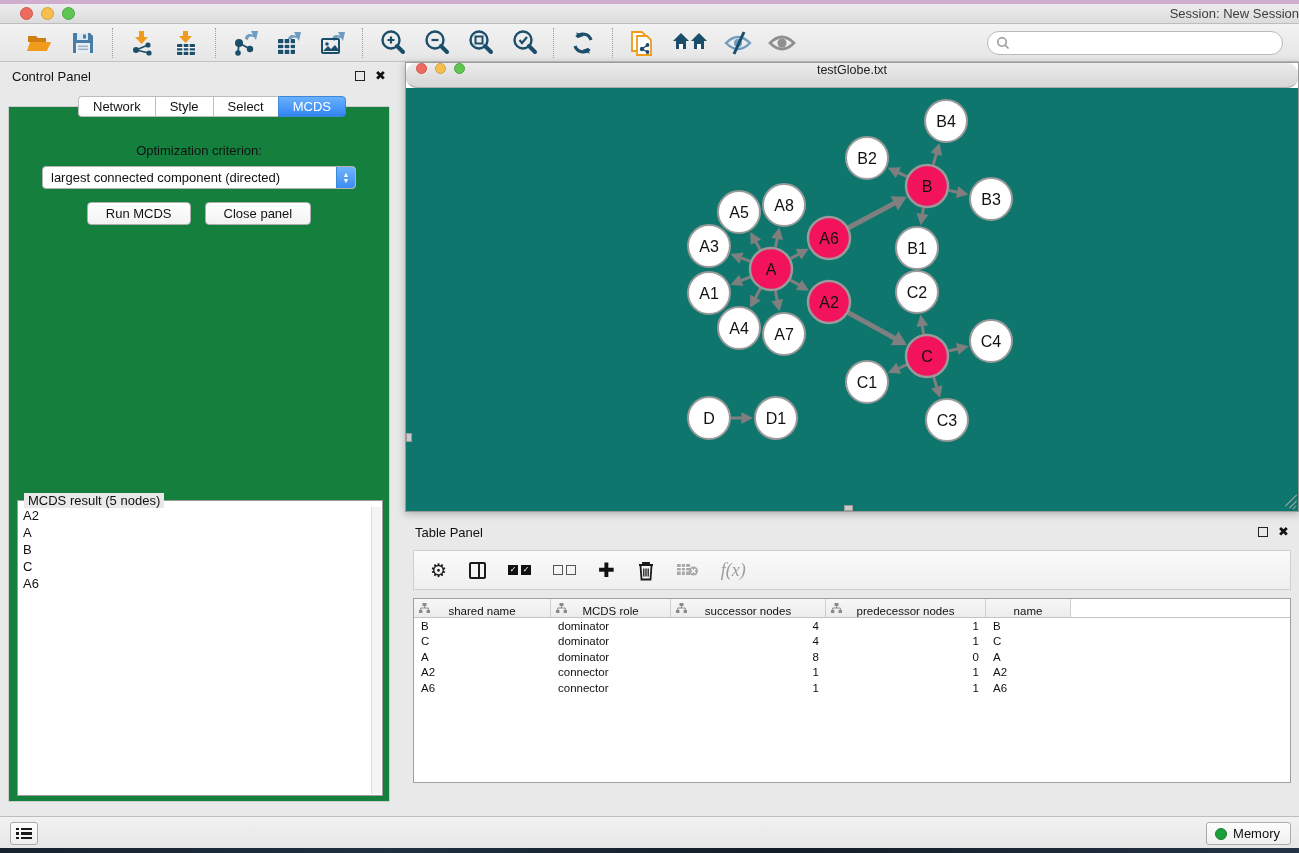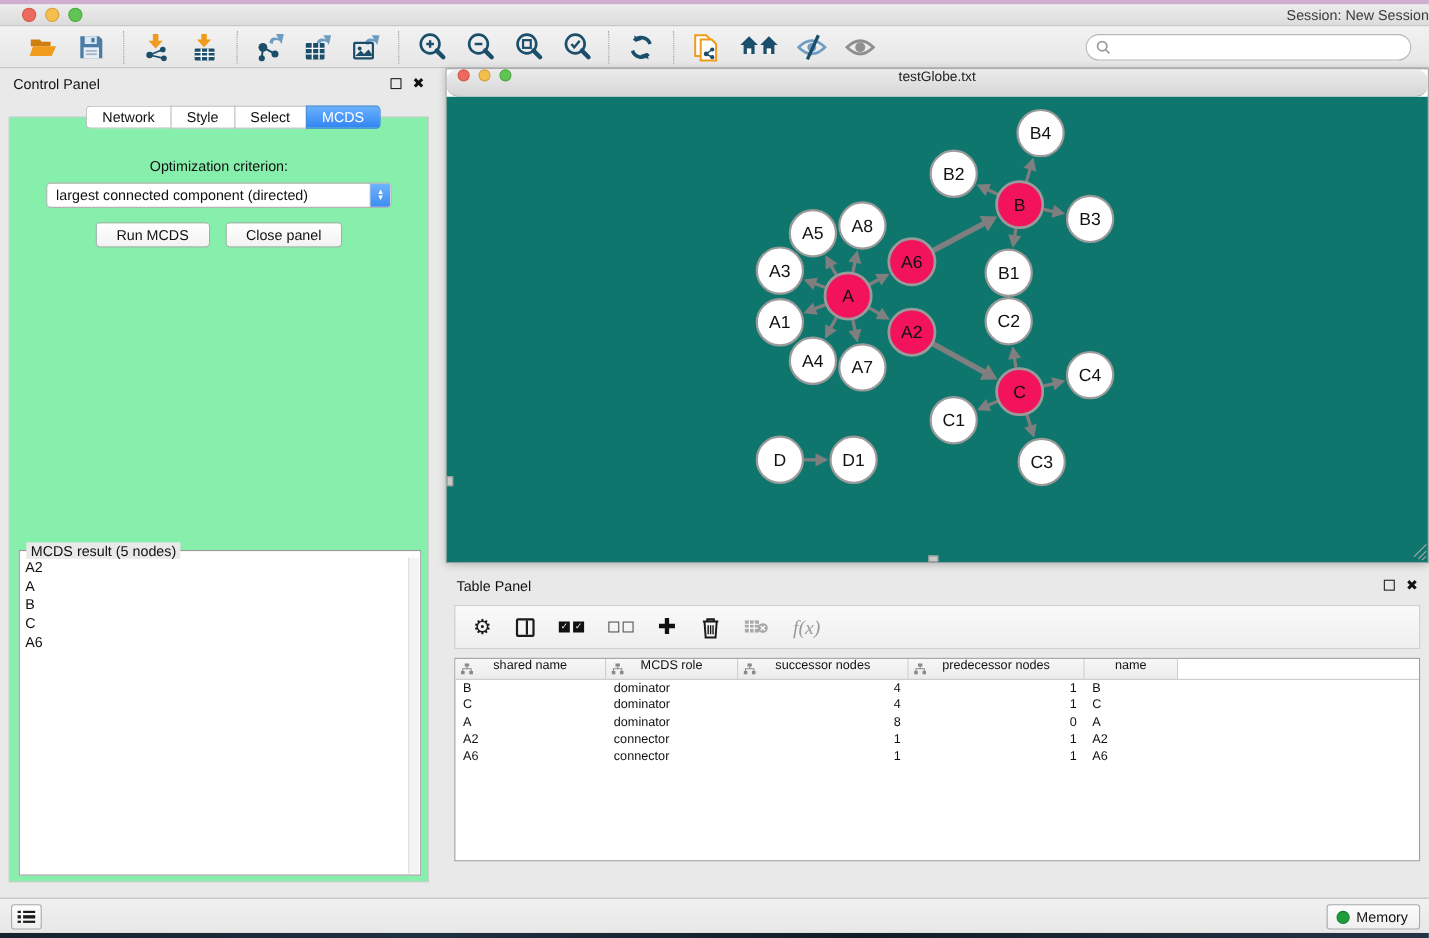--- a/index.html
+++ b/index.html
@@ -43,21 +43,21 @@
   .close-btn { font-size:13px; font-weight:bold; color:#111; line-height:10px; }
 
   .cp-tabs { position:absolute; left:76px; top:32px; display:flex; z-index:3; }
   .seg-tab { height:21px; padding:0 14px; font-size:13px; background:#fff; color:#111;
     border:1px solid #bdbdbd; border-right:none; display:flex; align-items:center; }
   .seg-tab:first-child { border-radius:4px 0 0 4px; }
   .seg-tab:last-child { border-radius:0 4px 4px 0; border-right:1px solid #bdbdbd; }
   .seg-tab.active { background:linear-gradient(#6ab1fd,#3185f3); color:#fff; border-color:#3d86d8; }
 
   .cp-body { position:absolute; left:6px; top:42px; width:382px; height:696px;
-    border:1px solid #cdcdcd; background:#86efac; }
+    border:1px solid #cdcdcd; background:#15803d; }
   .opt-label { text-align:center; font-size:13px; color:#111; margin-top:36px; }
   .dropdown { margin:8px auto 0; width:314px; height:23px; background:#fff;
     border:1px solid #b3b3b3; border-radius:4px; display:flex; align-items:center; overflow:hidden; }
   .dropdown .dval { flex:1; font-size:13px; padding-left:8px; color:#111; white-space:nowrap; }
   .dropdown .stepper { width:19px; height:23px; background:linear-gradient(#72b6fb,#3a8af0);
     border-left:1px solid #3d86d8; border-radius:0 3px 3px 0; display:flex; flex-direction:column;
     align-items:center; justify-content:center; color:#fff; font-size:7px; line-height:6px; }
   .cp-buttons { display:flex; justify-content:center; gap:14px; margin-top:13px; }
   .cp-buttons button { height:23px; padding:0 18px; font-size:13px; background:linear-gradient(#ffffff,#f2f2f2);
     border:1px solid #adadad; border-radius:4px; color:#111; }
@@ -97,21 +97,21 @@
   .chkpair { display:flex; gap:3px; }
   .chk { width:10px; height:10px; background:#111; color:#fff; font-size:8px; line-height:10px; text-align:center; }
   .unchk { width:10px; height:10px; border:1.5px solid #555; background:transparent; }
   .plus-glyph { font-size:20px; font-weight:bold; color:#111; line-height:20px; }
   .fx-glyph { font-family:"Liberation Serif", "DejaVu Serif", serif; font-style:italic; font-size:18px; color:#9b9b9b; }
 
   .tp-table { position:absolute; left:8px; top:78px; width:878px; height:185px;
     background:#fff; border:1px solid #9f9f9f; overflow:hidden; }
   .tp-header { display:flex; height:19px; background:linear-gradient(#f7f7f7,#ececec);
     border-bottom:1px solid #c4c4c4; }
-  .tp-hcell { display:flex; align-items:flex-start; justify-content:center; gap:5px; font-size:11.5px;
+  .tp-hcell { display:flex; align-items:flex-end; justify-content:center; gap:5px; font-size:11.5px;
     color:#111; border-right:1px solid #cfcfcf; position:relative; }
   .tp-hcell .tree-ico { position:absolute; left:5px; top:4px; }
   .tp-row { display:flex; height:15.5px; align-items:center; }
   .tp-cell { font-size:11.5px; color:#111; padding:0 7px; white-space:nowrap; overflow:hidden; }
   .tp-cell.num { text-align:right; }
 
   .tp-tabs { position:absolute; left:0; right:0; top:271px; display:flex; justify-content:center; }
 
   
   .status-bar { position:absolute; left:0; top:816px; width:1299px; height:32px;

